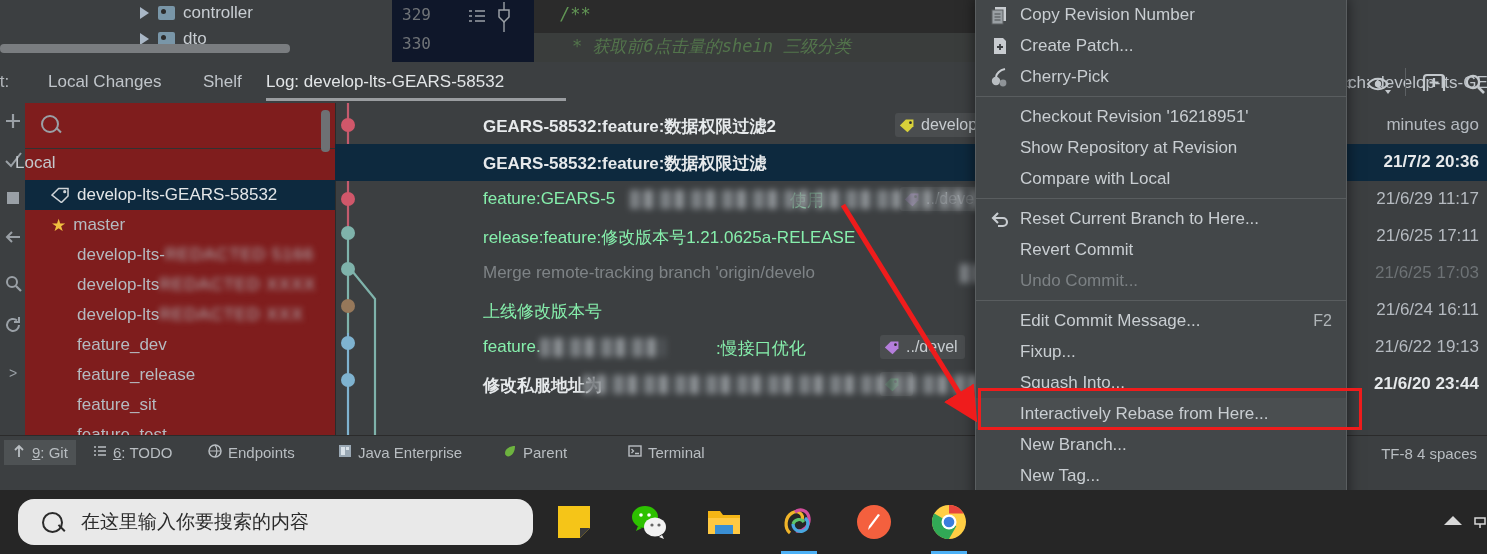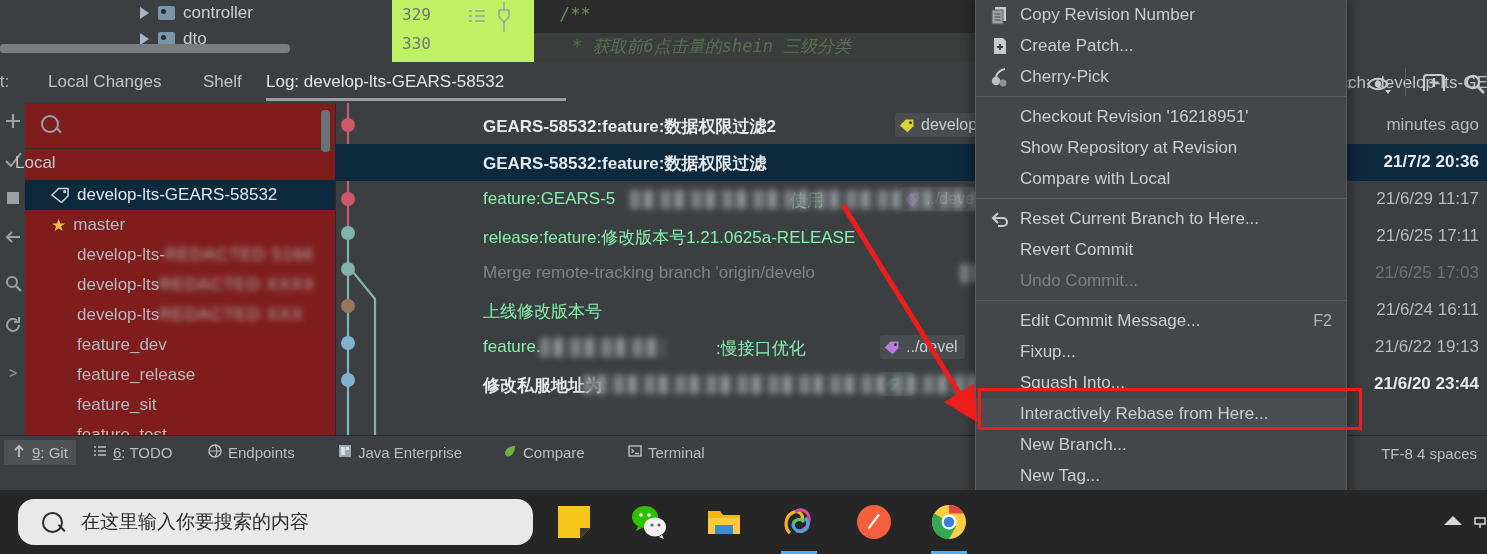--- a/index.html
+++ b/index.html
@@ -16,21 +16,21 @@
   
   #top-strip{left:0;top:0;width:1487px;height:62px;background:#3c3f41;}
   #proj-tree{left:0;top:0;width:392px;height:62px;background:#3c3f41;}
   .tree-row{position:absolute;display:flex;align-items:center;height:26px;}
   .tri{width:0;height:0;border-left:9px solid #a9b7c6;border-top:6px solid transparent;border-bottom:6px solid transparent;margin-right:9px;}
   .folder{width:17px;height:14px;background:#7996a8;border-radius:2px 2px 2px 2px;margin-right:8px;position:relative;}
   .folder:after{content:"";position:absolute;left:3px;top:3px;width:5px;height:5px;border-radius:50%;background:#2b2b2b;}
   .tree-lbl{font-size:17px;color:#c8cdd2;}
   #proj-hscroll{left:0;top:44px;width:290px;height:9px;background:#7a7d80;border-radius:4px;}
 
-  #gutter{left:392px;top:0;width:142px;height:62px;background:#bef264;}
+  #gutter{left:392px;top:0;width:142px;height:62px;background:#0f172a;}
   .lineno{position:absolute;left:10px;font-size:16px;color:#707478;font-family:"DejaVu Sans Mono","Liberation Mono",monospace;}
   .g-icon{position:absolute;color:#8b9096;}
   #editor{left:534px;top:0;width:441px;height:62px;background:#2b2b2b;}
   .code{position:absolute;font-family:"DejaVu Sans Mono","Liberation Mono",monospace;font-size:17px;color:#629755;font-style:italic;}
   #code-hl{position:absolute;left:534px;top:33px;width:441px;height:29px;background:#3a3d3c;}
 
   
   #vcs{left:0;top:62px;width:1487px;height:373px;background:#3c3f41;}
   #tabbar{position:absolute;left:0;top:0;width:1487px;height:41px;}
   .tabtxt{position:absolute;top:10px;font-size:17px;color:#c0c5ca;}
@@ -386,21 +386,21 @@
             <rect x="1" y="1" width="12" height="12" fill="#9aa8b4"></rect>
             <rect x="3" y="3" width="4" height="8" fill="#d9e1e8"></rect>
             <rect x="8" y="3" width="3" height="3" fill="#d9e1e8"></rect>
           </svg></span>
         <span>Java Enterprise</span>
       </div>
       <div class="btab" style="left: 495px; padding: 0px 8px;">
         <span class="bi"><svg width="14" height="14" viewBox="0 0 14 14">
             <path d="M12 2C8 2 2 4 2 9c0 3 3 4 5 3 3-1.5 5-5 5-10z" fill="#6db33f"></path>
           </svg></span>
-        <span>Compare</span>
+        <span>Parent</span>
       </div>
       <div class="btab" style="left: 620px; padding: 0px 8px;">
         <span class="bi"><svg width="14" height="14" viewBox="0 0 14 14">
             <rect x="1" y="2" width="12" height="10" fill="none" stroke="#b9bec2" stroke-width="1.4"></rect>
             <path d="M3.5 5l2 2-2 2M7 9.5h4" stroke="#b9bec2" stroke-width="1.3" fill="none"></path>
           </svg></span>
         <span>Terminal</span>
       </div>
     </div>
   <span id="statusright">TF-8   4 spaces</span>

